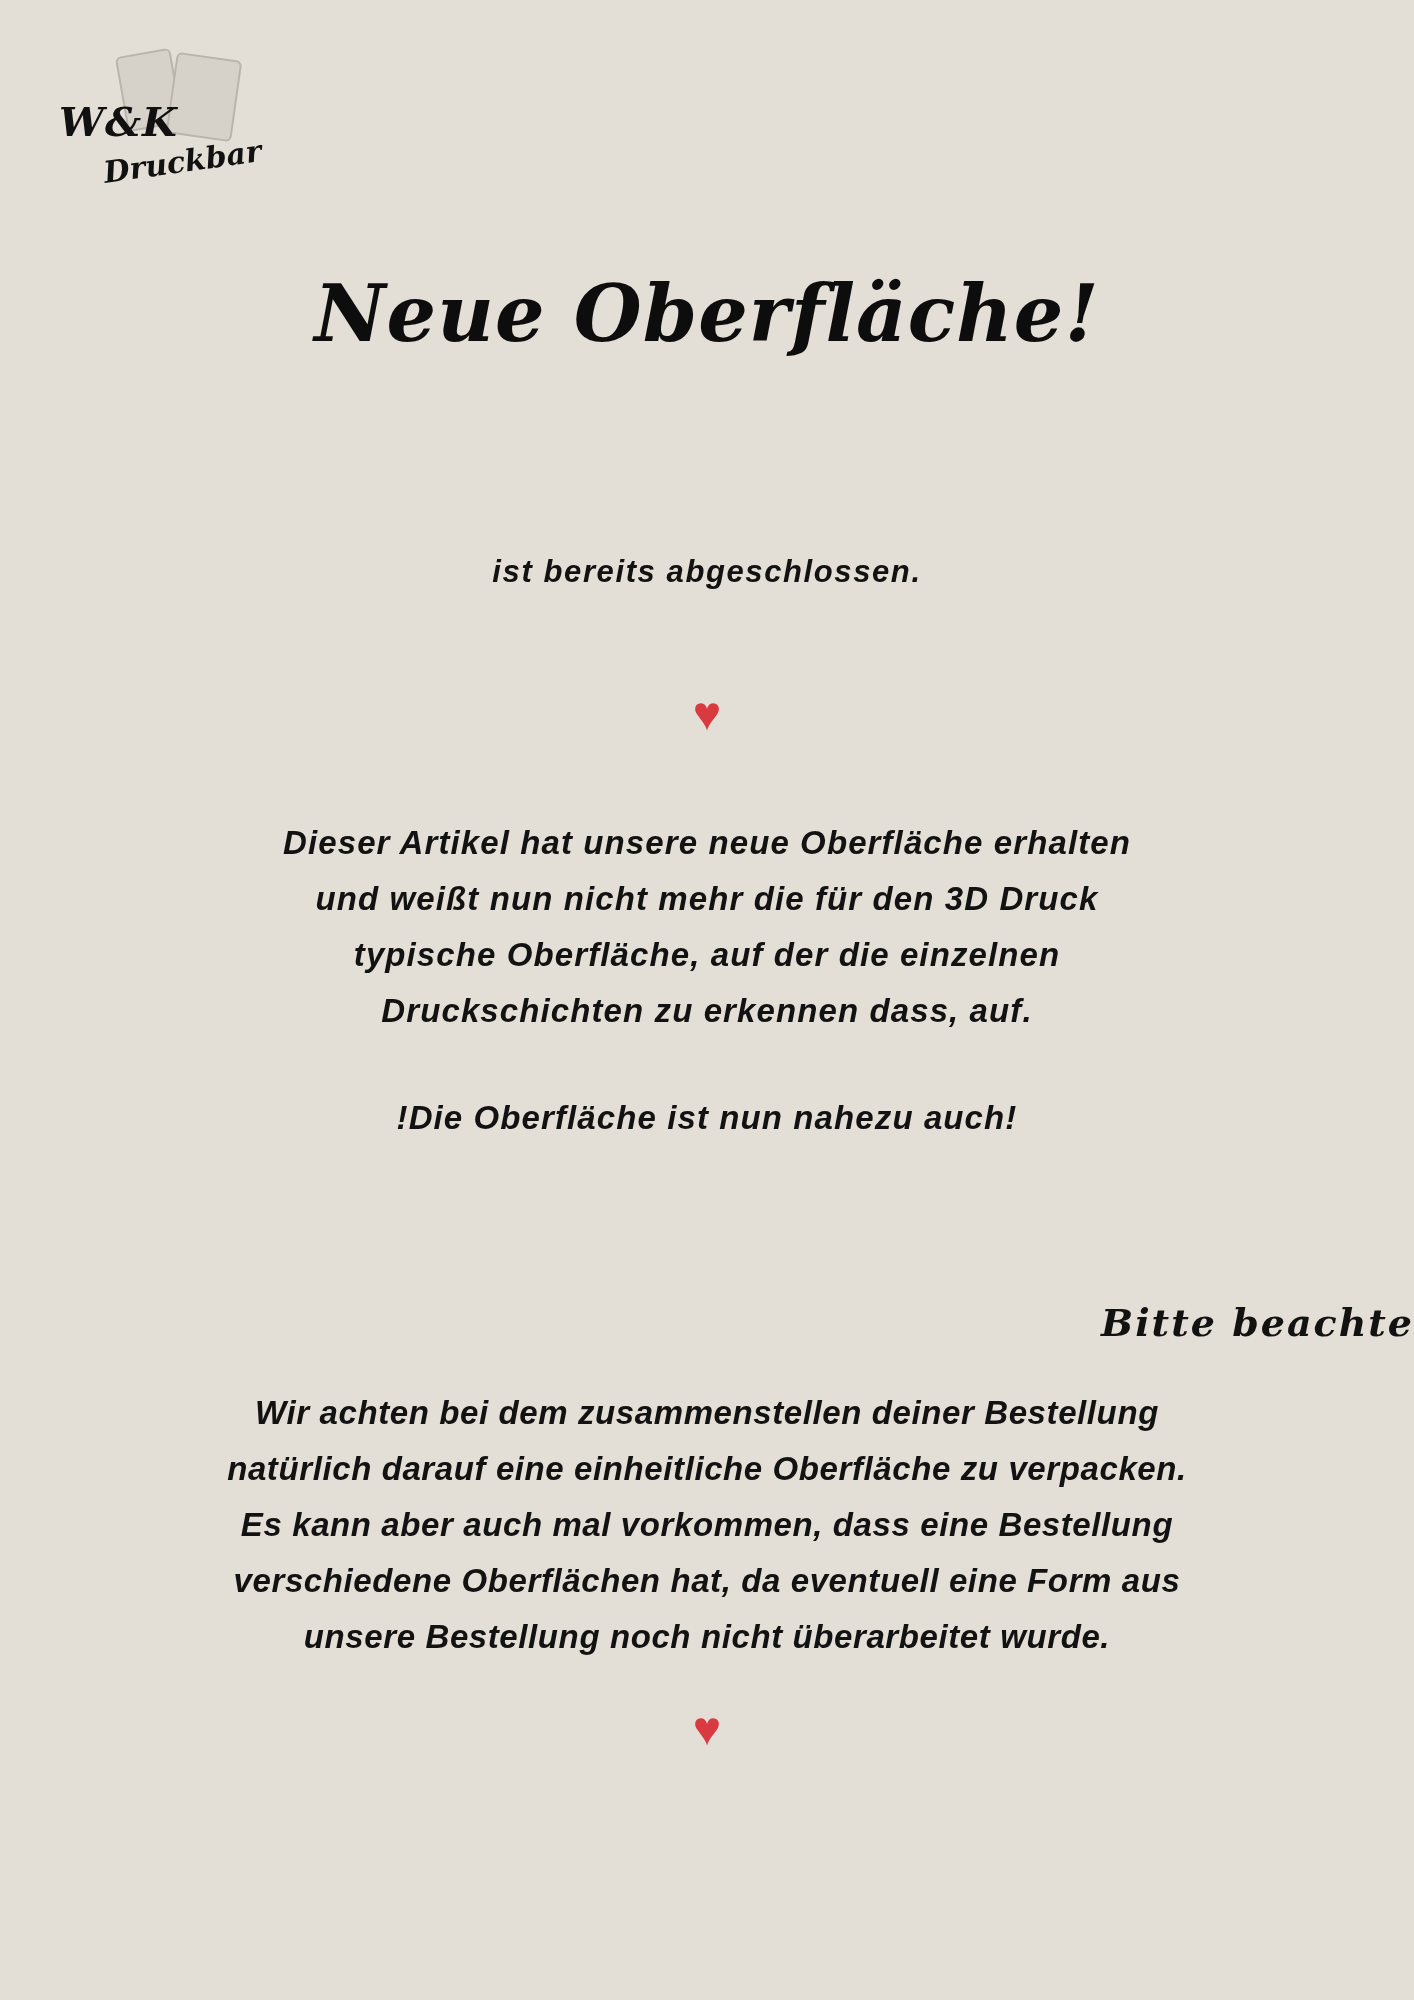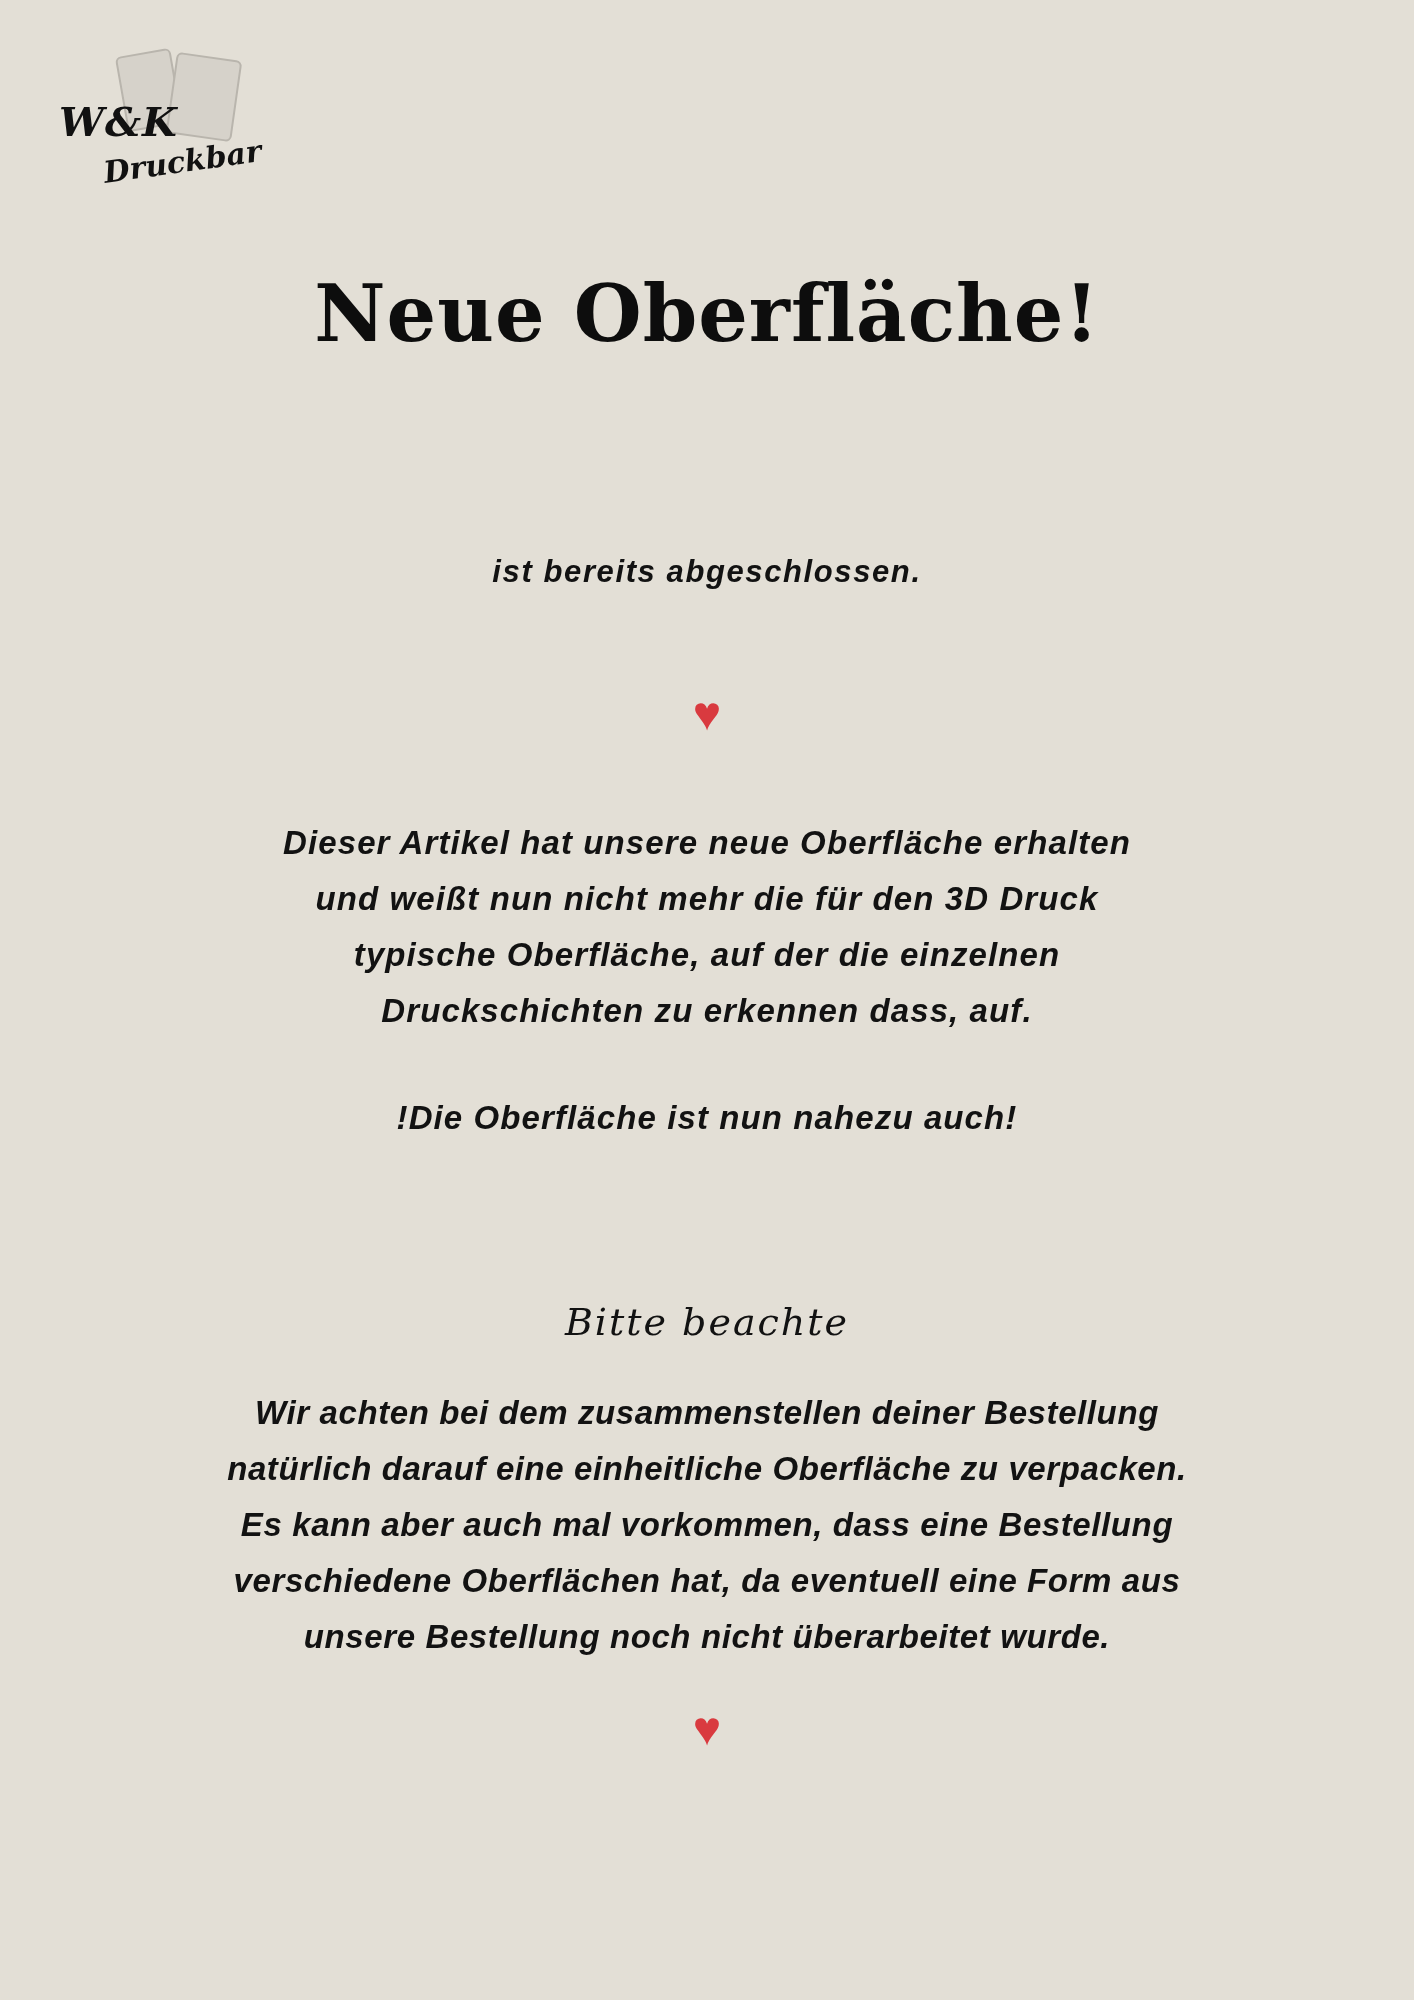--- a/index.html
+++ b/index.html
@@ -78,20 +78,21 @@
   }
 
   
   .headline {
     position: absolute;
     top: 268px;
     left: 0;
     width: 1414px;
     text-align: center;
     font-family: "DejaVu Serif", serif;
+    font-style: italic;
     font-weight: bold;
     font-size: 78px;
     letter-spacing: 1px;
     color: #0d0d0d;
     white-space: nowrap;
   }
 
   
   .block {
     position: absolute;
@@ -137,23 +138,24 @@
     top: 1090px;
     font-size: 33px;
     letter-spacing: 1.1px;
     line-height: 56px;
   }
 
   .notice-title {
     top: 1300px;
     font-family: "DejaVu Serif", serif;
     font-style: italic;
-    font-weight: normal;
+    font-weight: bold;
     font-size: 38px;
     letter-spacing: 2px;
+    text-align: right;
   }
 
   .notice-body {
     top: 1385px;
     font-size: 33px;
     letter-spacing: 0.6px;
     line-height: 56px;
   }
 </style>
 </head>

